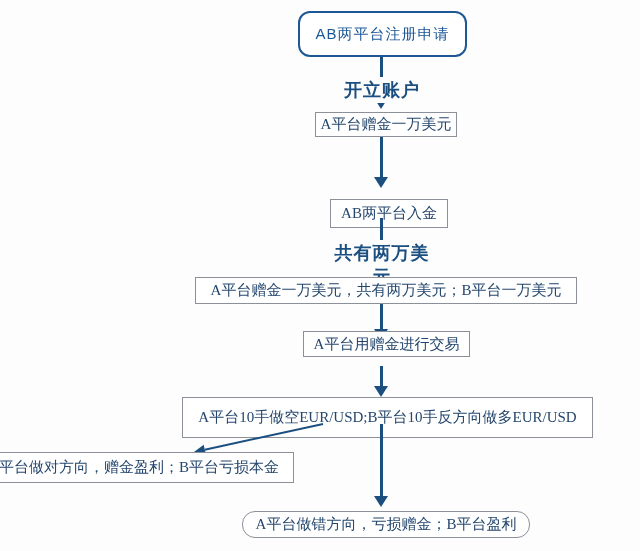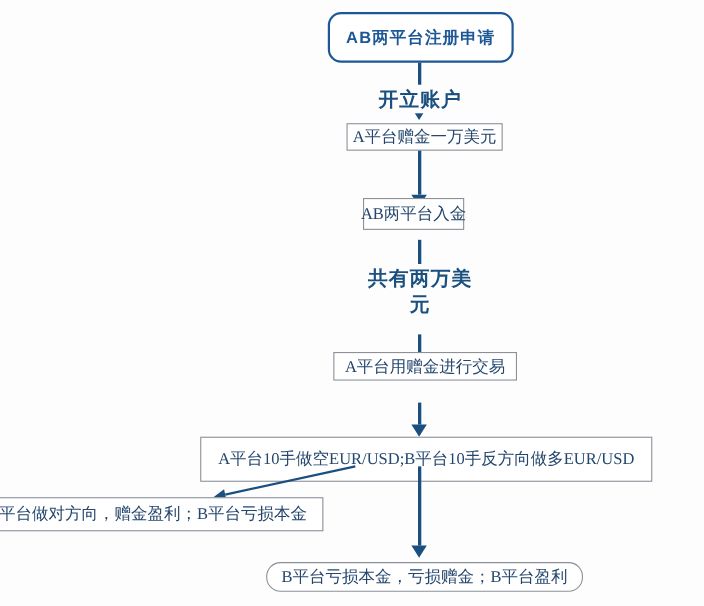--- a/index.html
+++ b/index.html
@@ -18,21 +18,21 @@
     position:absolute;display:flex;align-items:center;justify-content:center;
     background:#ffffff;border:1px solid var(--border-gray);
     color:var(--text-navy);
     font-family:"Liberation Serif","DejaVu Serif",serif;
     font-size:15px;white-space:nowrap;box-sizing:border-box;
   }
   .node.rounded-start{
     border:2.5px solid var(--navy);border-radius:12px;
     color:var(--navy);
     font-family:"Liberation Sans","DejaVu Sans",sans-serif;
-    font-weight:bold;font-size:15px;letter-spacing:1px;
+    font-weight:normal;font-size:15px;letter-spacing:1px;
   }
   .node.rounded-end{border-radius:13px;}
   .node.wide{font-size:15px;}
   .vline{position:absolute;width:3px;background:var(--arrow);}
   .ahead-down{
     position:absolute;width:0;height:0;
     border-left:7px solid transparent;border-right:7px solid transparent;
     border-top:11px solid var(--arrow);
   }
   .edge-label{
@@ -60,41 +60,42 @@
 
   <div class="vline" style="left:380px;top:57px;height:42px;"></div>
   <div class="ahead-down" style="left:374px;top:98px;"></div>
   <div class="edge-label" style="left:332px;top:77px;width:100px;">开立账户</div>
 
   <div class="node" style="left:315px;top:112px;width:142px;height:25px;">A平台赠金一万美元</div>
 
   <div class="vline" style="left:380px;top:137px;height:40px;"></div>
   <div class="ahead-down" style="left:374px;top:177px;"></div>
 
-  <div class="node" style="left:330px;top:180px;width:92px;height:29px;">AB两平台入金</div>
+  <div class="node" style="left:330px;top:199px;width:118px;height:29px;">AB两平台入金</div>
 
   <div class="vline" style="left:380px;top:218px;height:47px;"></div>
   <div class="ahead-down" style="left:374px;top:265px;"></div>
   <div class="edge-label" style="left:327px;top:240px;width:110px;">共有两万美元</div>
 
+  <div class="node wide" style="left:195px;top:277px;width:382px;height:27px;">A平台赠金一万美元，共有两万美元；B平台一万美元</div>
 
   <div class="vline" style="left:380px;top:304px;height:25px;"></div>
   <div class="ahead-down" style="left:374px;top:329px;"></div>
 
-  <div class="node" style="left:303px;top:320px;width:167px;height:26px;">A平台用赠金进行交易</div>
+  <div class="node" style="left:303px;top:331px;width:167px;height:26px;">A平台用赠金进行交易</div>
 
   <div class="vline" style="left:380px;top:366px;height:20px;"></div>
   <div class="ahead-down" style="left:374px;top:386px;"></div>
 
   <div class="node wide" style="left:182px;top:397px;width:411px;height:41px;">A平台10手做空EUR/USD;B平台10手反方向做多EUR/USD</div>
 
   <div class="diag" style="left:323px;top:423px;width:121px;transform:rotate(167.75deg);">
     <div class="dhead"></div>
   </div>
 
   <div class="node wide" style="left:-16px;top:452px;width:310px;height:31px;">平台做对方向，赠金盈利；B平台亏损本金</div>
 
   <div class="vline" style="left:380px;top:424px;height:72px;"></div>
   <div class="ahead-down" style="left:374px;top:496px;"></div>
 
-  <div class="node rounded-end" style="left:242px;top:511px;width:288px;height:27px;">B平台亏损本金，亏损赠金；B平台盈利</div>
+  <div class="node rounded-end" style="left:242px;top:511px;width:288px;height:27px;">A平台做错方向，亏损赠金；B平台盈利</div>
 
 </div>
 
 </body></html>

